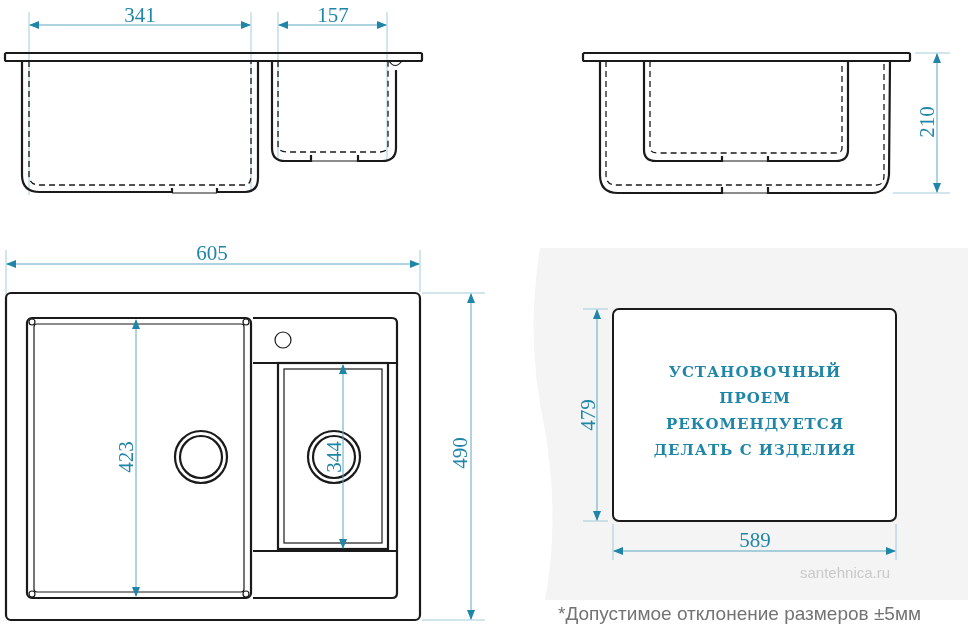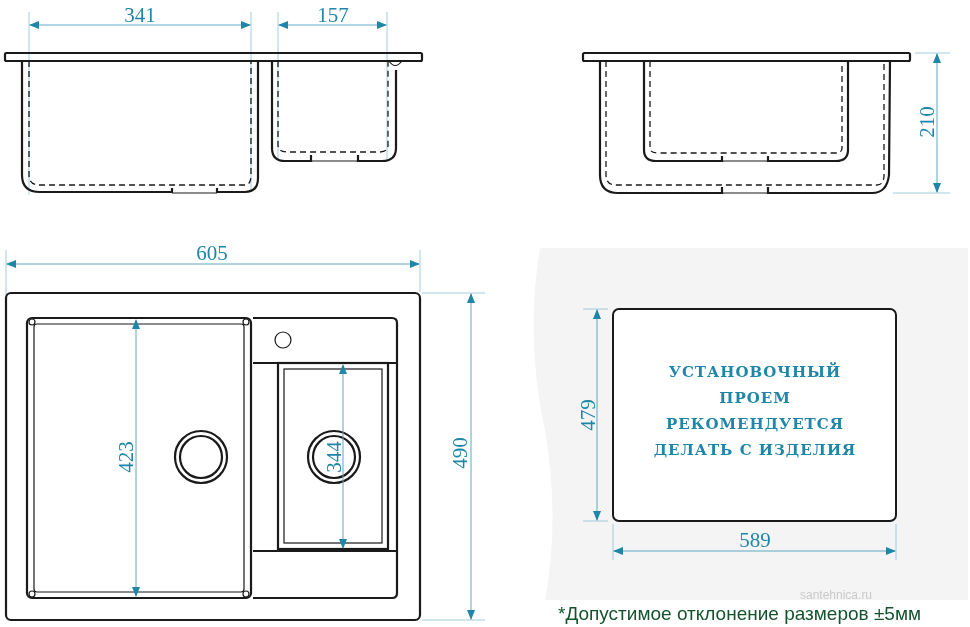--- a/index.html
+++ b/index.html
@@ -6,22 +6,22 @@
   body { width: 970px; height: 627px; position: relative; overflow: hidden; font-family: "Liberation Serif", serif; }
   svg { position: absolute; left: 0; top: 0; }
   .dim { font-family: "Liberation Serif", "DejaVu Serif", serif; font-size: 21px; fill: #1f86a8; }
   .dimline { stroke: #5fa8c2; stroke-width: 1; fill: none; }
   .ext { stroke: #8bbfd2; stroke-width: 0.8; fill: none; }
   .solid { stroke: #1a1a1a; stroke-width: 2.2; fill: none; }
   .thin { stroke: #1a1a1a; stroke-width: 1.2; fill: none; }
   .dash { stroke: #1a1a1a; stroke-width: 1.3; fill: none; stroke-dasharray: 6 4; }
   .arrow { fill: #1f86a8; }
   .note { font-family: "DejaVu Serif", "Liberation Serif", serif; font-weight: bold; font-size: 15px; fill: #1f86a8; letter-spacing: 1px; }
-  .footnote { position: absolute; left: 558px; top: 603px; font-family: "Liberation Sans", sans-serif; font-size: 19px; color: #14532d; white-space: nowrap; text-align: center; }
-  .watermark { position: absolute; left: 800px; top: 588px; font-family: "Liberation Sans", sans-serif; font-size: 12px; color: rgba(120,120,120,0.35); white-space: nowrap; }
+  .footnote { position: absolute; left: 558px; top: 603px; font-family: "Liberation Sans", sans-serif; font-size: 19px; color: #737373; white-space: nowrap; text-align: center; }
+  .watermark { position: absolute; left: 800px; top: 564px; font-family: "Liberation Sans", sans-serif; font-size: 15px; color: rgba(120,120,120,0.35); white-space: nowrap; }
 </style>
 </head>
 <body>
 
 <svg width="970" height="627" viewBox="0 0 970 627">
   <defs>
     <marker id="ar" markerWidth="10" markerHeight="8" refX="9" refY="4" orient="auto" markerUnits="userSpaceOnUse">
       <path d="M0,0 L10,4 L0,8 Z" class="arrow"></path>
     </marker>
     <marker id="al" markerWidth="10" markerHeight="8" refX="1" refY="4" orient="auto" markerUnits="userSpaceOnUse">

